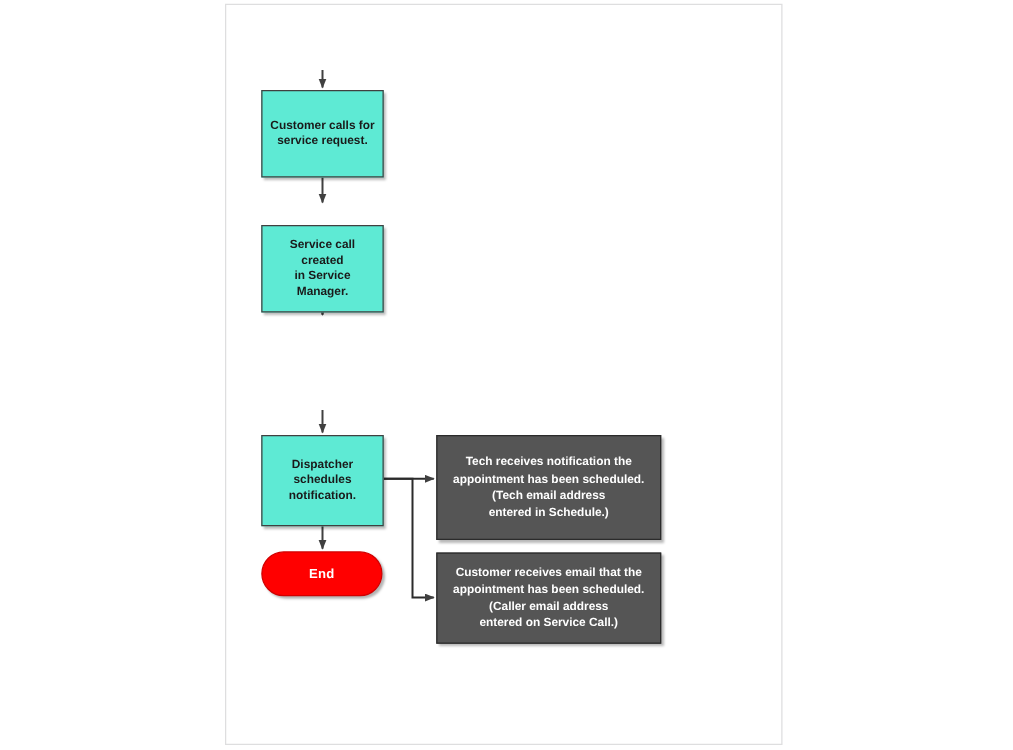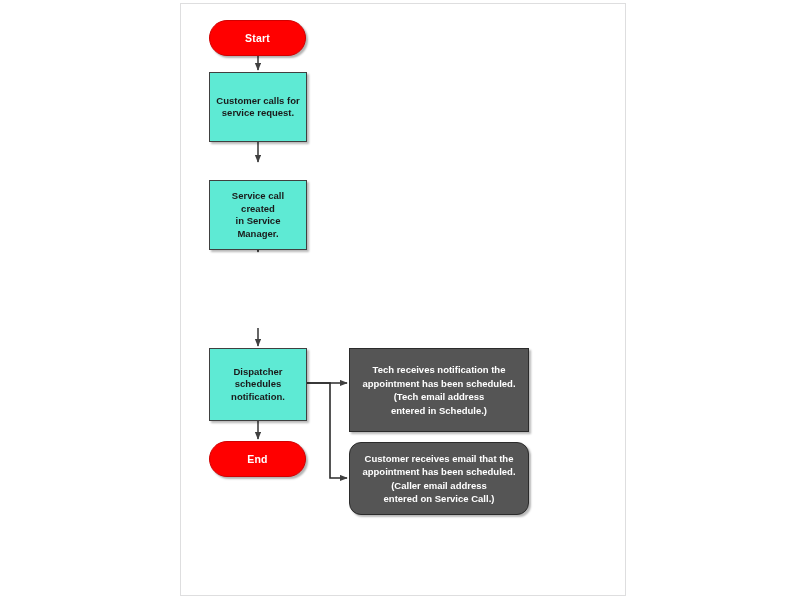--- a/index.html
+++ b/index.html
@@ -118,23 +118,20 @@
 
     <path d="M258,328 L258,346" stroke="#404040" stroke-width="1.6" fill="none" marker-end="url(#ah)"></path>
 
     <path d="M258,421 L258,439" stroke="#404040" stroke-width="1.6" fill="none" marker-end="url(#ah)"></path>
 
     <path d="M307,383 L347,383" stroke="#2b2b2b" stroke-width="1.6" fill="none" marker-end="url(#ah)"></path>
 
     <path d="M307,383 L330,383 L330,478 L347,478" stroke="#2b2b2b" stroke-width="1.6" fill="none" marker-end="url(#ah)"></path>
   </svg>
 
-  <div class="node terminal" style="left:209px; top:20px; width:97px; height:36px;">
-    <span class="label">Start</span>
-  </div>
 
   <div class="node process" style="left:209px; top:72px; width:98px; height:70px;">
     <span class="label">Customer calls for
 service request.</span>
   </div>
 
   <div class="node process" style="left:209px; top:180px; width:98px; height:70px;">
     <span class="label">Service call created
 in Service Manager.</span>
   </div>
@@ -150,20 +147,20 @@
     <span class="label">End</span>
   </div>
 
   <div class="node process-dark" style="left:349px; top:348px; width:180px; height:84px;">
     <span class="label">Tech receives notification the
 appointment has been scheduled.
 (Tech email address
 entered in Schedule.)</span>
   </div>
 
-  <div class="node process-dark" style="left:349px; top:442px; width:180px; height:73px;border-radius:12px;">
+  <div class="node process-dark" style="left:349px; top:442px; width:180px; height:73px;">
     <span class="label">Customer receives email that the
 appointment has been scheduled.
 (Caller email address
 entered on Service Call.)</span>
   </div>
 
 </div>
 
 </body></html>

